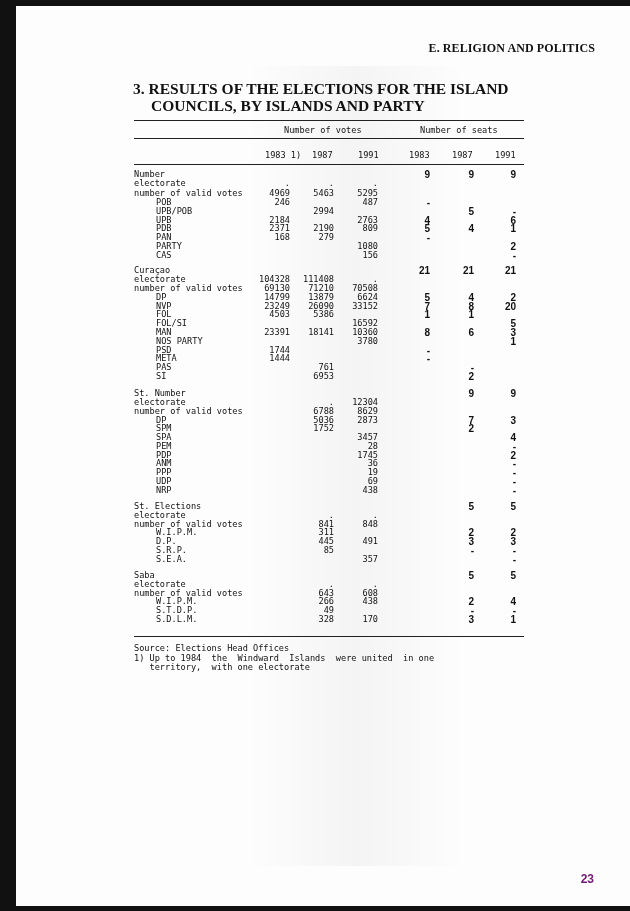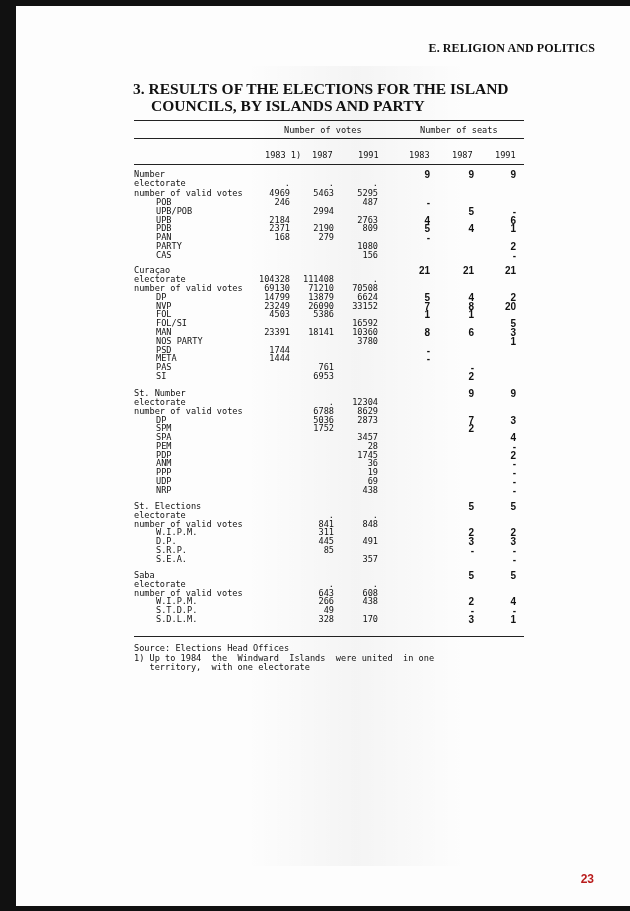--- a/index.html
+++ b/index.html
@@ -13,21 +13,21 @@
   .rule { position:absolute; left:118px; width:390px; height:1px; background:#222; }
   .mono { font-family:"DejaVu Sans Mono", monospace; font-size:8.6px; color:#111; }
   .hdr { position:absolute; top:119px; }
   .yr { position:absolute; top:144px; }
   .row { position:absolute; left:118px; height:9px; line-height:9px; white-space:nowrap; }
   .cell { position:absolute; text-align:right; width:50px; }
   .lbl { position:absolute; left:0; }
   .lbl.ind { left:22px; }
   .seat { position:absolute; text-align:right; width:20px; font-family:"Liberation Sans", sans-serif; font-weight:bold; font-size:10px; }
   .foot { position:absolute; left:118px; line-height:9.5px; }
-  .pagenum { position:absolute; right:45px; top:866px; font-family:"Liberation Sans", sans-serif; font-weight:bold; font-size:12px; color:#b91c1c; }
+  .pagenum { position:absolute; right:45px; top:866px; font-family:"Liberation Sans", sans-serif; font-weight:bold; font-size:12px; color:#701a75; }
 </style>
 </head>
 <body>
 
 <div class="page">
   <div class="section-head">E. RELIGION AND POLITICS</div>
   <div class="title">
     <span>3. RESULTS OF THE ELECTIONS FOR THE ISLAND</span>
     <span class="l2">COUNCILS, BY ISLANDS AND PARTY</span>
   </div>

